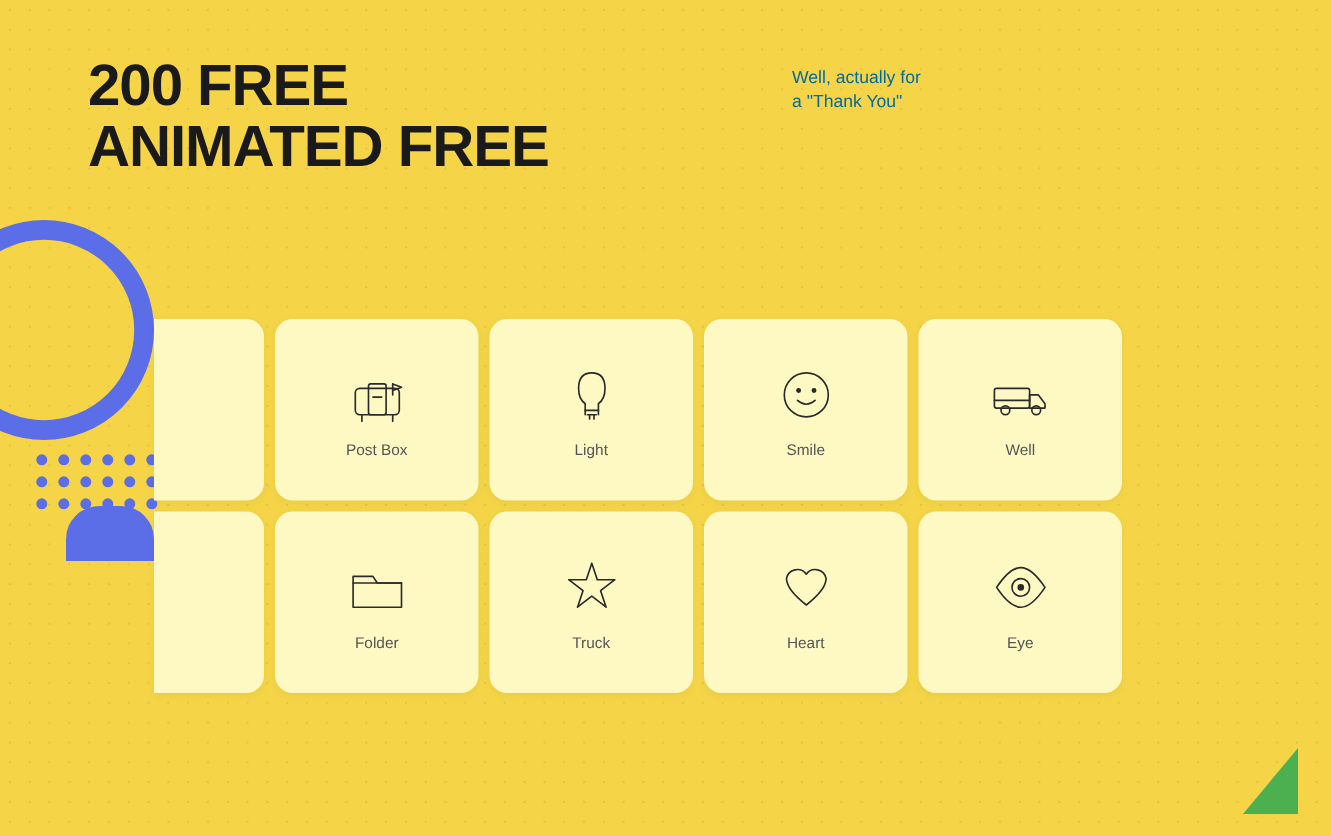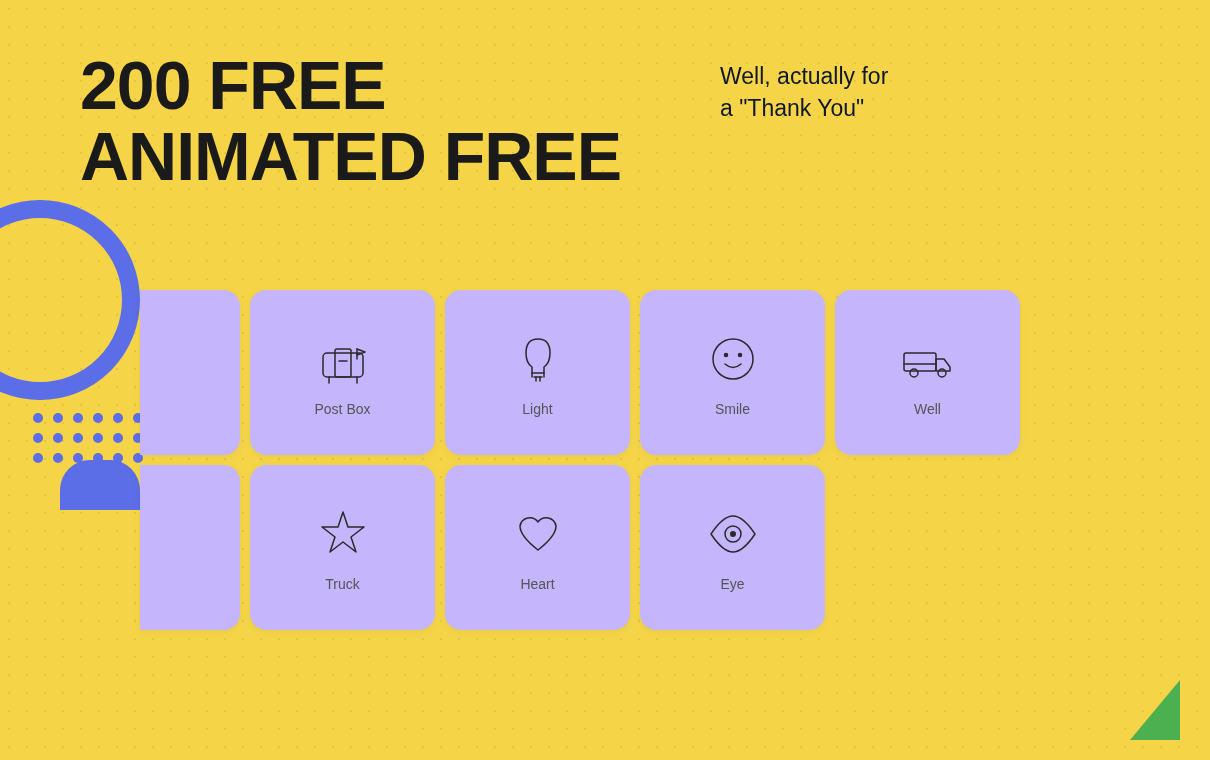--- a/index.html
+++ b/index.html
@@ -87,33 +87,33 @@
 
     
     .header {
       position: absolute;
       top: 50px;
       left: 80px;
       z-index: 2;
     }
 
     .main-title {
-      font-size: 68px;
+      font-size: 53px;
       font-weight: 900;
       color: #1a1a1a;
       line-height: 1.05;
       letter-spacing: -1px;
     }
 
     .subtitle {
       position: absolute;
       top: 60px;
       left: 720px;
-      font-size: 23px;
-      color: #0f172a;
+      font-size: 16px;
+      color: #0369a1;
       line-height: 1.4;
       z-index: 2;
     }
 
     
     .icons-section {
       position: absolute;
       top: 290px;
       left: 0px;
       right: 0px;
@@ -127,21 +127,21 @@
     .icons-row {
       display: flex;
       gap: 10px;
       justify-content: flex-start;
       padding-left: 130px;
     }
 
     .icon-card {
       width: 185px;
       height: 165px;
-      background: #c4b5fd;
+      background: #fef9c3;
       border-radius: 16px;
       display: flex;
       flex-direction: column;
       align-items: center;
       justify-content: center;
       gap: 12px;
       flex-shrink: 0;
       box-shadow: 0 2px 8px rgba(0,0,0,0.05);
     }
 
@@ -282,20 +282,29 @@
       </div>
       <span class="icon-label">Well</span>
     </div>
 
   </div>
 
   <div class="icons-row">
 
     <div class="icon-card partial-left"></div>
 
+    <div class="icon-card">
+      <div class="icon-svg">
+        <svg viewBox="0 0 56 56">
+          <path d="M6 18 L6 46 L50 46 L50 24 L28 24 L24 18 Z"></path>
+          <line x1="6" y1="24" x2="50" y2="24"></line>
+        </svg>
+      </div>
+      <span class="icon-label">Folder</span>
+    </div>
 
 
     <div class="icon-card">
       <div class="icon-svg">
         <svg viewBox="0 0 56 56">
           <polygon points="28,6 33,21 49,21 36,31 41,46 28,36 15,46 20,31 7,21 23,21"></polygon>
         </svg>
       </div>
       <span class="icon-label">Truck</span>
     </div>

